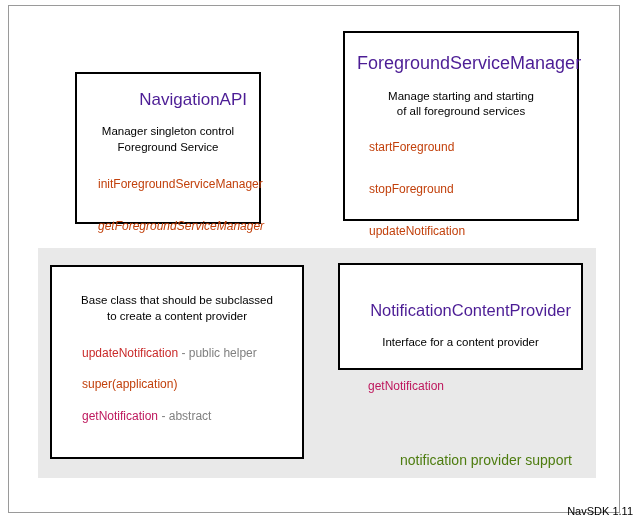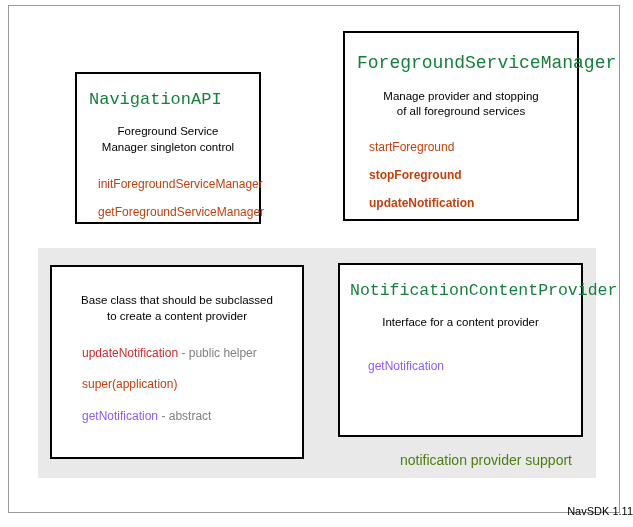--- a/index.html
+++ b/index.html
@@ -56,77 +56,76 @@
 
   
   .class-box {
     position: absolute;
     background: #ffffff;
     border: 2px solid #000000;
     box-sizing: border-box;
   }
 
   .box-title {
-    text-align: left;
+    text-align: right;
     font-size: 17px;
-    color: #15803d;
+    color: #4c1d95;
     line-height: 1.2;
-    font-family: Liberation Mono, monospace;
   }
 
   .box-desc {
     text-align: center;
     font-size: 11.5px;
     color: #000000;
     line-height: 1.35;
   }
 
   .members {
     margin-top: 0;
   }
   .member {
     font-size: 12px;
     line-height: 1.2;
     white-space: nowrap;
   }
   .m-green  { color: #c2410c; }
   .m-red    { color: #c92a2a; }
-  .m-blue   { color: #8b5cf6; margin-top: 24px; }
+  .m-blue   { color: #be185d; margin-top: 24px; }
   .m-note   { color: #808080; }
 
   
   #box-navigation-api {
     left: 75px;  top: 72px;  width: 186px; height: 152px;
     padding: 16px 12px 0 12px;
   }
   #box-navigation-api .box-desc   { margin-top: 14px; }
   #box-navigation-api .members    { margin-top: 22px; padding-left: 9px; }
-  #box-navigation-api .member + .member { margin-top: 13px; }
+  #box-navigation-api .member + .member { margin-top: 27px; font-style: italic; }
 
   #box-foreground-service-manager {
     left: 343px; top: 31px; width: 236px; height: 190px;
     padding: 20px 12px 0 12px;
   }
   #box-foreground-service-manager .box-title { font-size: 18px; }
   #box-foreground-service-manager .box-desc  { margin-top: 14px; }
   #box-foreground-service-manager .members   { margin-top: 20px; padding-left: 12px; }
-  #box-foreground-service-manager .member + .member { margin-top: 14px; font-weight: bold; }
+  #box-foreground-service-manager .member + .member { margin-top: 28px; }
 
   #box-notification-content-provider-base {
     left: 50px; top: 265px; width: 254px; height: 194px;
     padding: 18px 10px 0 10px;
   }
   #box-notification-content-provider-base .box-title { font-size: 16.5px; }
   #box-notification-content-provider-base .box-desc  { margin-top: 8px; }
   #box-notification-content-provider-base .members   { margin-top: 22px; padding-left: 20px; }
   #box-notification-content-provider-base .member + .member { margin-top: 17px; }
 
   #box-notification-content-provider {
-    left: 338px; top: 263px; width: 245px; height: 174px;
-    padding: 16px 10px 0 10px;
+    left: 338px; top: 263px; width: 245px; height: 107px;
+    padding: 36px 10px 0 10px;
   }
   #box-notification-content-provider .box-title { font-size: 16.5px; }
   #box-notification-content-provider .box-desc  { margin-top: 14px; }
   #box-notification-content-provider .members   { margin-top: 29px; padding-left: 18px; }
 
   
   .footer-caption {
     position: absolute;
     left: 0;
     right: 0;
@@ -143,37 +142,37 @@
 
   <div class="outer-frame"></div>
 
   <div class="group-panel">
     <div class="group-caption">notification provider support</div>
   </div>
 
   <div class="class-box" id="box-navigation-api">
     <div class="box-title">NavigationAPI</div>
     <div class="box-desc">
+      <div>Manager singleton control</div>
       <div>Foreground Service</div>
-      <div>Manager singleton control</div>
     </div>
     <div class="members">
       <div class="member">
         <span class="m-green">initForegroundServiceManager</span><span class="m-note"></span>
       </div>
       <div class="member">
         <span class="m-green">getForegroundServiceManager</span><span class="m-note"></span>
       </div>
     </div>
   </div>
 
   <div class="class-box" id="box-foreground-service-manager">
     <div class="box-title">ForegroundServiceManager</div>
     <div class="box-desc">
-      <div>Manage provider and stopping</div>
+      <div>Manage starting and starting</div>
       <div>of all foreground services</div>
     </div>
     <div class="members">
       <div class="member">
         <span class="m-green">startForeground</span><span class="m-note"></span>
       </div>
       <div class="member">
         <span class="m-green">stopForeground</span><span class="m-note"></span>
       </div>
       <div class="member">

